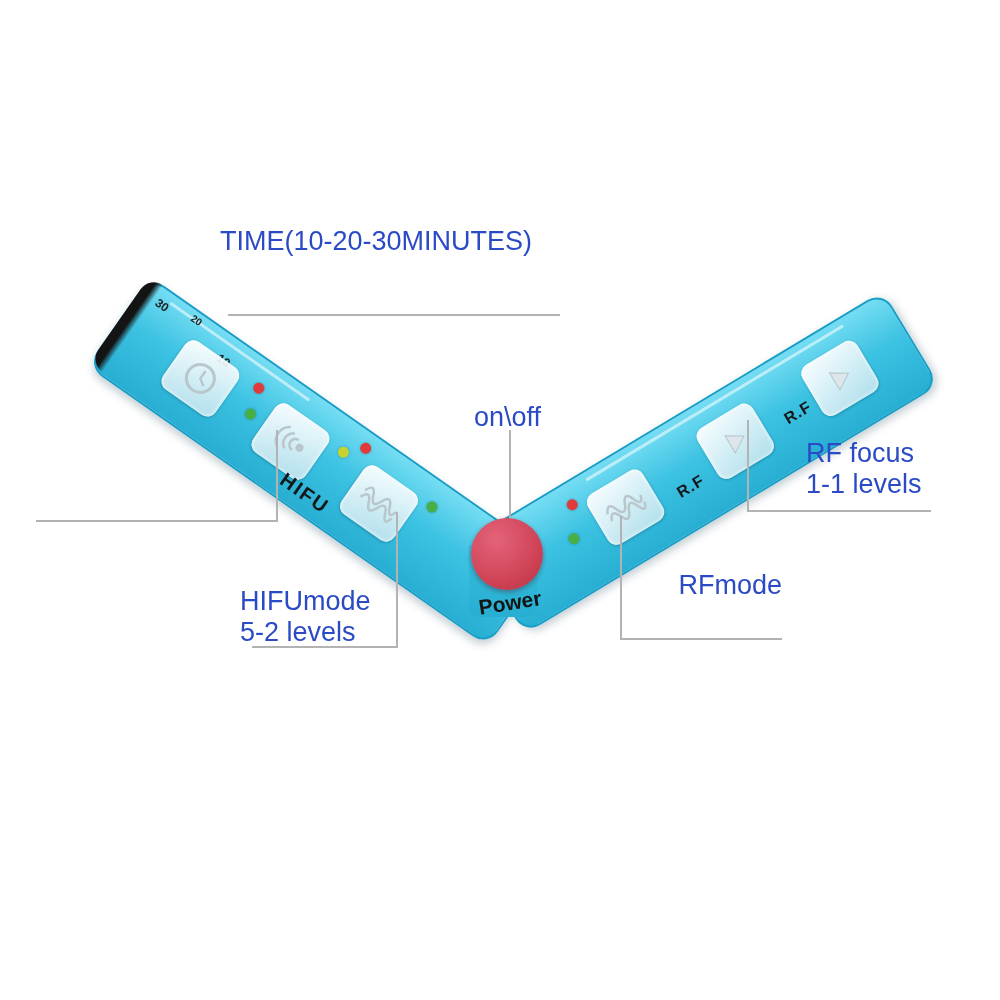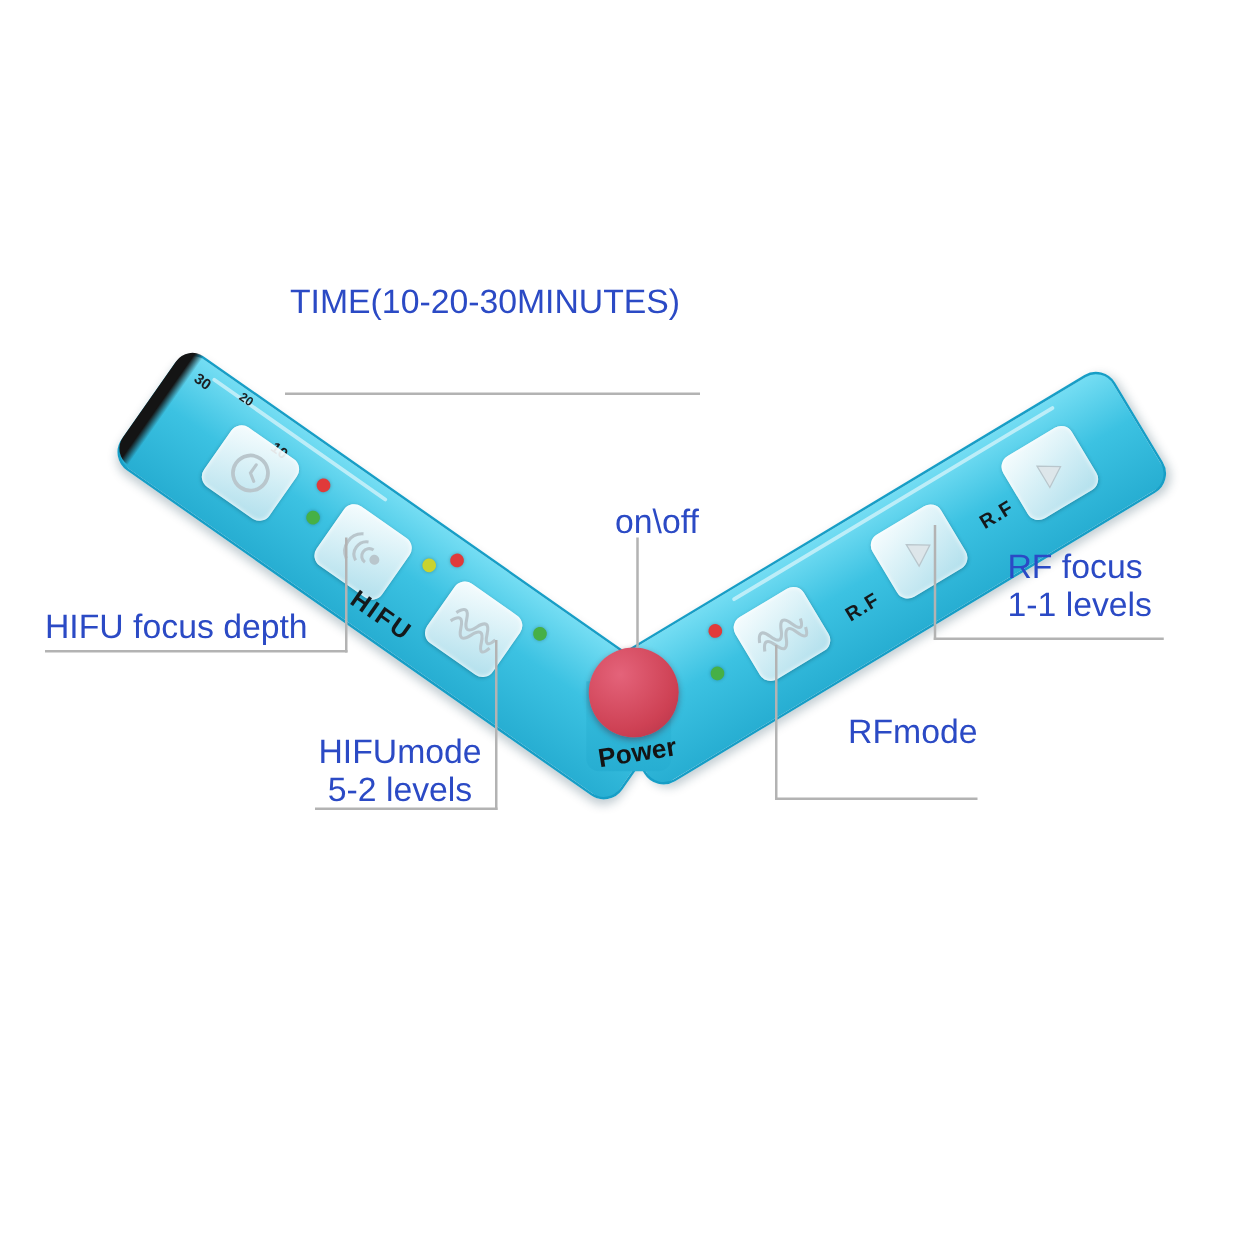--- a/index.html
+++ b/index.html
@@ -151,30 +151,29 @@
   <div class="callout h" style="left:36px;  top:520px; width:242px;"></div>
   <div class="callout v" style="left:276px; top:430px; height:92px;"></div>
   <div class="callout v" style="left:396px; top:512px; height:136px;"></div>
   <div class="callout h" style="left:252px; top:646px; width:146px;"></div>
   <div class="callout v" style="left:509px; top:430px; height:88px;"></div>
   <div class="callout v" style="left:620px; top:516px; height:124px;"></div>
   <div class="callout h" style="left:620px; top:638px; width:162px;"></div>
   <div class="callout v" style="left:747px; top:420px; height:92px;"></div>
   <div class="callout h" style="left:747px; top:510px; width:184px;"></div>
 
-  <div class="note" style="left:232px; top:226px;text-align:right;">TIME(10-20-30MINUTES)</div>
+  <div class="note" style="left:220px; top:226px;text-align:right;">TIME(10-20-30MINUTES)</div>
 
-  <div class="note" style="left:36px; top:486px;">HIFU focus depth</div>
 
-  <div class="note" style="left:240px; top:586px; width:160px; text-align:center;">
+  <div class="note" style="left:240px; top:586px; width:160px; ">
     <div>HIFUmode</div>
     <div>5-2 levels</div>
   </div>
 
-  <div class="note" style="left:474px; top:402px;margin-left:18px;">on\off</div>
+  <div class="note" style="left:474px; top:402px;">on\off</div>
 
   <div class="note" style="left:630px; top:570px; width:152px; text-align:right;">
     <div>RFmode</div>
   </div>
 
   <div class="note" style="left:806px; top:438px;">
     <div>RF focus</div>
     <div>1-1 levels</div>
   </div>
 

